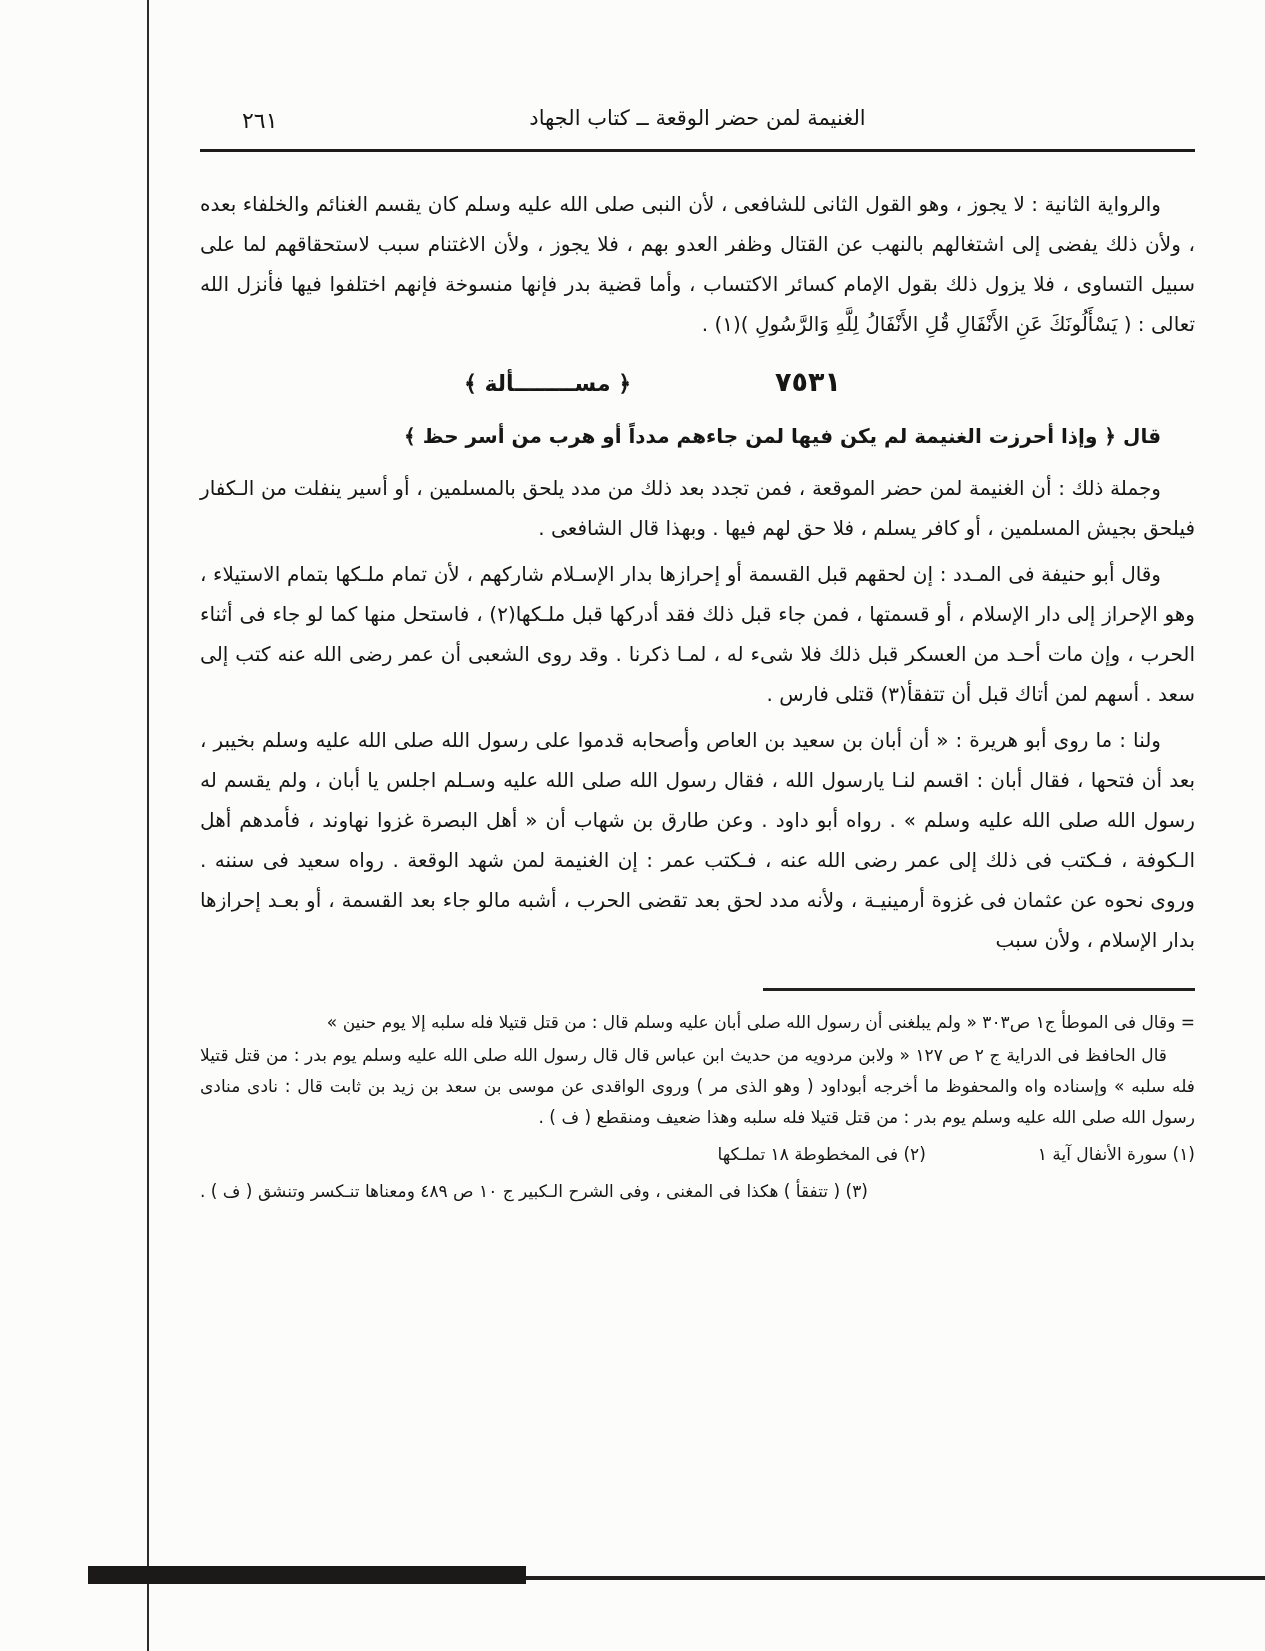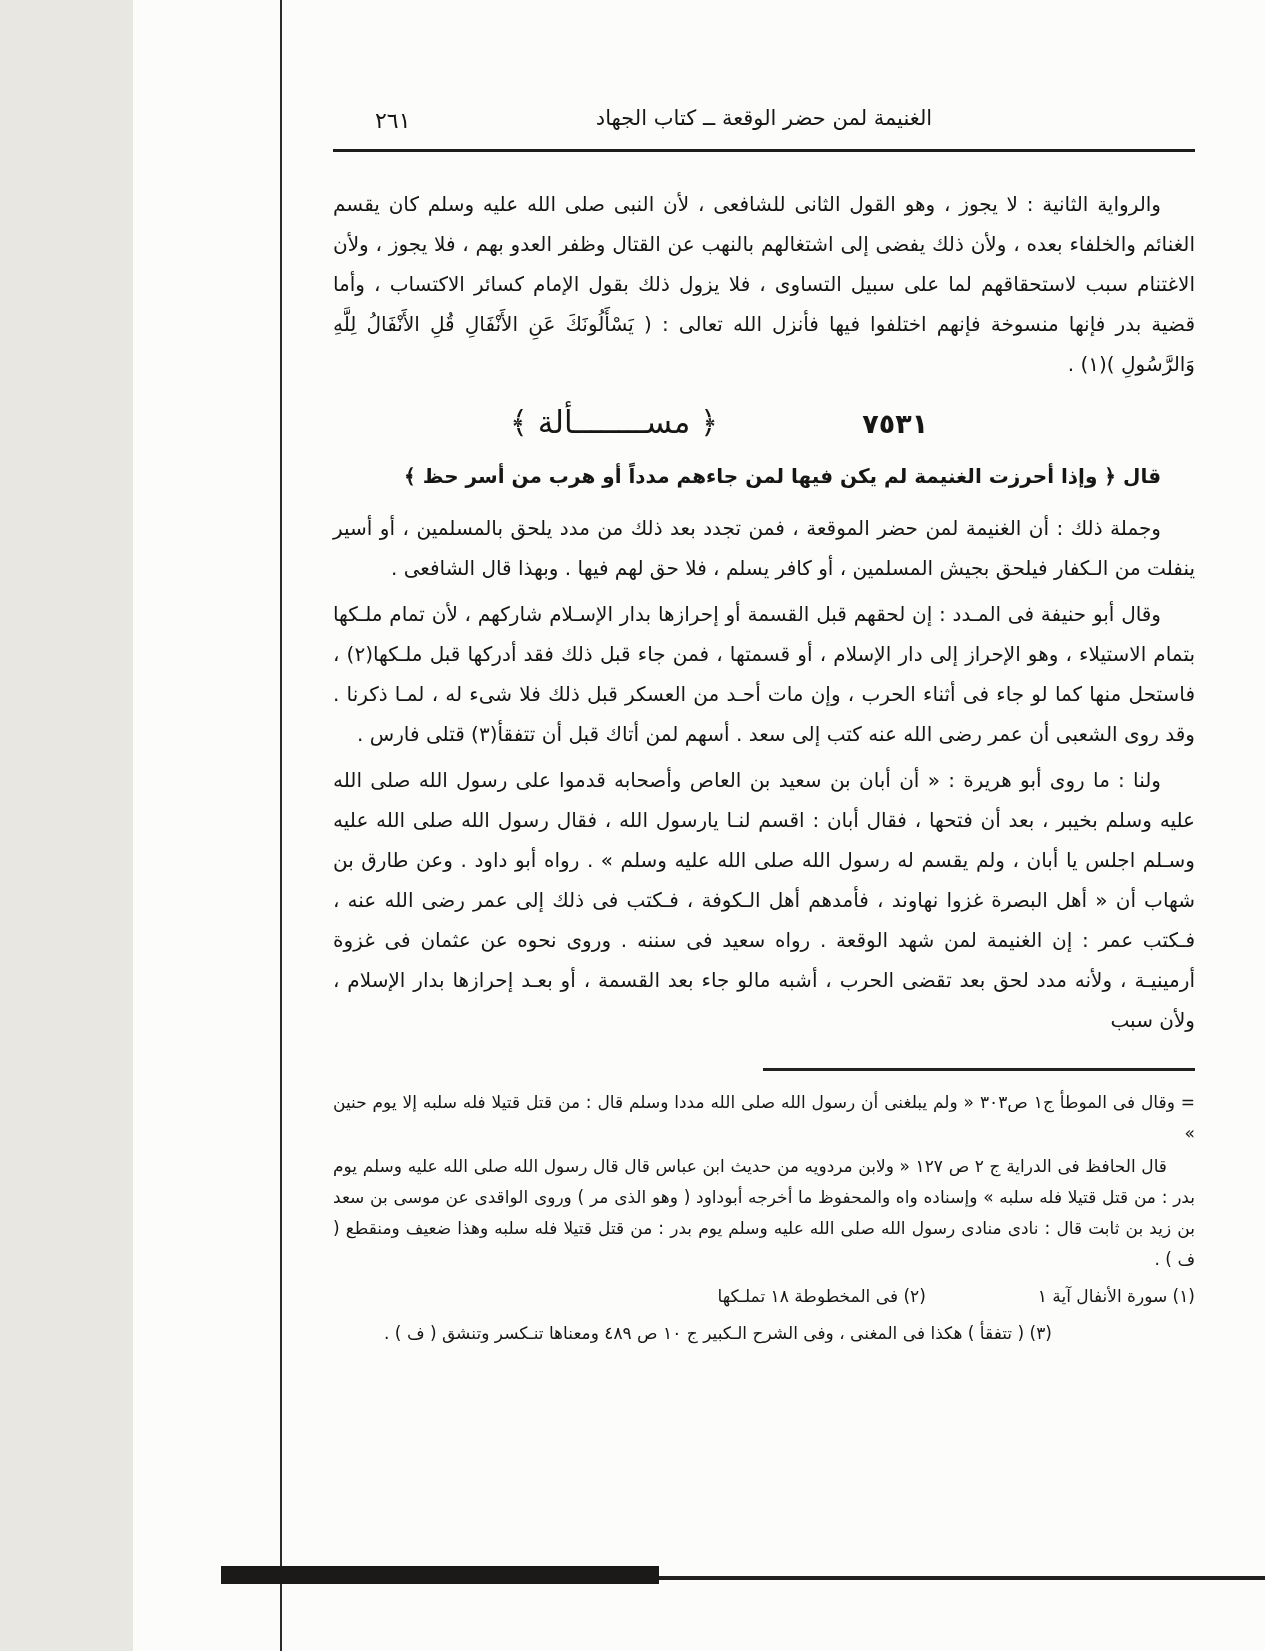--- a/index.html
+++ b/index.html
@@ -1,21 +1,21 @@
 <!DOCTYPE html>
 <html lang="ar" dir="rtl"><head>
 <meta charset="utf-8">
 <style>
   * { margin: 0; padding: 0; box-sizing: border-box; }
   html, body { width: 1265px; background: #e9e7e2; }
   body { font-family: "DejaVu Sans", sans-serif; }
 
   .page {
     position: relative;
-    width: 1132px;
+    width: 1265px;
     height: 1651px;
     background: #fcfcfa;
     color: #161616;
     direction: rtl;
     overflow: hidden;
   }
 
   
   .scan-edge-left {
     position: absolute; left: 147px; top: 0;
@@ -61,21 +61,21 @@
   .matn { font-weight: bold; margin: 10px 0 12px; }
 
   .masala-head {
     display: flex;
     justify-content: center;
     align-items: baseline;
     gap: 120px;
     margin: 18px 90px 12px 0;
   }
   .masala-number { font-size: 27px; font-weight: bold; letter-spacing: 2px; margin-left: 24px; }
-  .masala-label { font-size: 31px; font-weight: normal; }
+  .masala-label { font-size: 22px; font-weight: bold; }
 
   .footnote-rule {
     width: 432px;
     border-top: 3px solid #222120;
     margin: 28px 0 16px auto; 
     margin-right: 0;
     margin-left: auto;
   }
 
   .footnotes {
@@ -86,21 +86,21 @@
   .fn { margin-bottom: 2px; }
   .fn-indent { text-indent: 28px; }
   .fn-row {
     display: flex;
     gap: 112px;
     margin-top: 6px;
   }
   .fn-three {
     margin-top: 6px;
     padding-right: 92px;
-    text-align: center;
+    text-align: left;
   }
 </style>
 </head>
 <body>
 
 <div class="page">
 
   <div class="scan-edge-left"></div>
 
   <div class="content">
@@ -126,21 +126,21 @@
 
       <p class="para">وقال أبو حنيفة فى المـدد : إن لحقهم قبل القسمة أو إحرازها بدار الإسـلام شاركهم ، لأن تمام ملـكها بتمام الاستيلاء ، وهو الإحراز إلى دار الإسلام ، أو قسمتها ، فمن جاء قبل ذلك فقد أدركها قبل ملـكها(٢) ، فاستحل منها كما لو جاء فى أثناء الحرب ، وإن مات أحـد من العسكر قبل ذلك فلا شىء له ، لمـا ذكرنا . وقد روى الشعبى أن عمر رضى الله عنه كتب إلى سعد . أسهم لمن أتاك قبل أن تتفقأ(٣) قتلى فارس .</p>
 
       <p class="para">ولنا : ما روى أبو هريرة : « أن أبان بن سعيد بن العاص وأصحابه قدموا على رسول الله صلى الله عليه وسلم بخيبر ، بعد أن فتحها ، فقال أبان : اقسم لنـا يارسول الله ، فقال رسول الله صلى الله عليه وسـلم اجلس يا أبان ، ولم يقسم له رسول الله صلى الله عليه وسلم » . رواه أبو داود . وعن طارق بن شهاب أن « أهل البصرة غزوا نهاوند ، فأمدهم أهل الـكوفة ، فـكتب فى ذلك إلى عمر رضى الله عنه ، فـكتب عمر : إن الغنيمة لمن شهد الوقعة . رواه سعيد فى سننه . وروى نحوه عن عثمان فى غزوة أرمينيـة ، ولأنه مدد لحق بعد تقضى الحرب ، أشبه مالو جاء بعد القسمة ، أو بعـد إحرازها بدار الإسلام ، ولأن سبب</p>
 
     </main>
 
     <div class="footnote-rule"></div>
 
     <section class="footnotes">
-      <p class="fn">= وقال فى الموطأ ج١ ص٣٠٣ « ولم يبلغنى أن رسول الله صلى الله مددا وسلم قال : من قتل قتيلا فله سلبه إلا يوم حنين »</p>
+      <p class="fn">= وقال فى الموطأ ج١ ص٣٠٣ « ولم يبلغنى أن رسول الله صلى أبان عليه وسلم قال : من قتل قتيلا فله سلبه إلا يوم حنين »</p>
       <p class="fn fn-indent">قال الحافظ فى الدراية ج ٢ ص ١٢٧ « ولابن مردويه من حديث ابن عباس قال قال رسول الله صلى الله عليه وسلم يوم بدر : من قتل قتيلا فله سلبه » وإسناده واه والمحفوظ ما أخرجه أبوداود ( وهو الذى مر ) وروى الواقدى عن موسى بن سعد بن زيد بن ثابت قال : نادى منادى رسول الله صلى الله عليه وسلم يوم بدر : من قتل قتيلا فله سلبه وهذا ضعيف ومنقطع ( ف ) .</p>
       <div class="fn-row">
         <span>(١) سورة الأنفال آية ١</span>
         <span>(٢) فى المخطوطة ١٨ تملـكها</span>
       </div>
       <p class="fn fn-three">(٣) ( تتفقأ ) هكذا فى المغنى ، وفى الشرح الـكبير ج ١٠ ص ٤٨٩ ومعناها تنـكسر وتنشق ( ف ) .</p>
     </section>
 
   </div>
 

